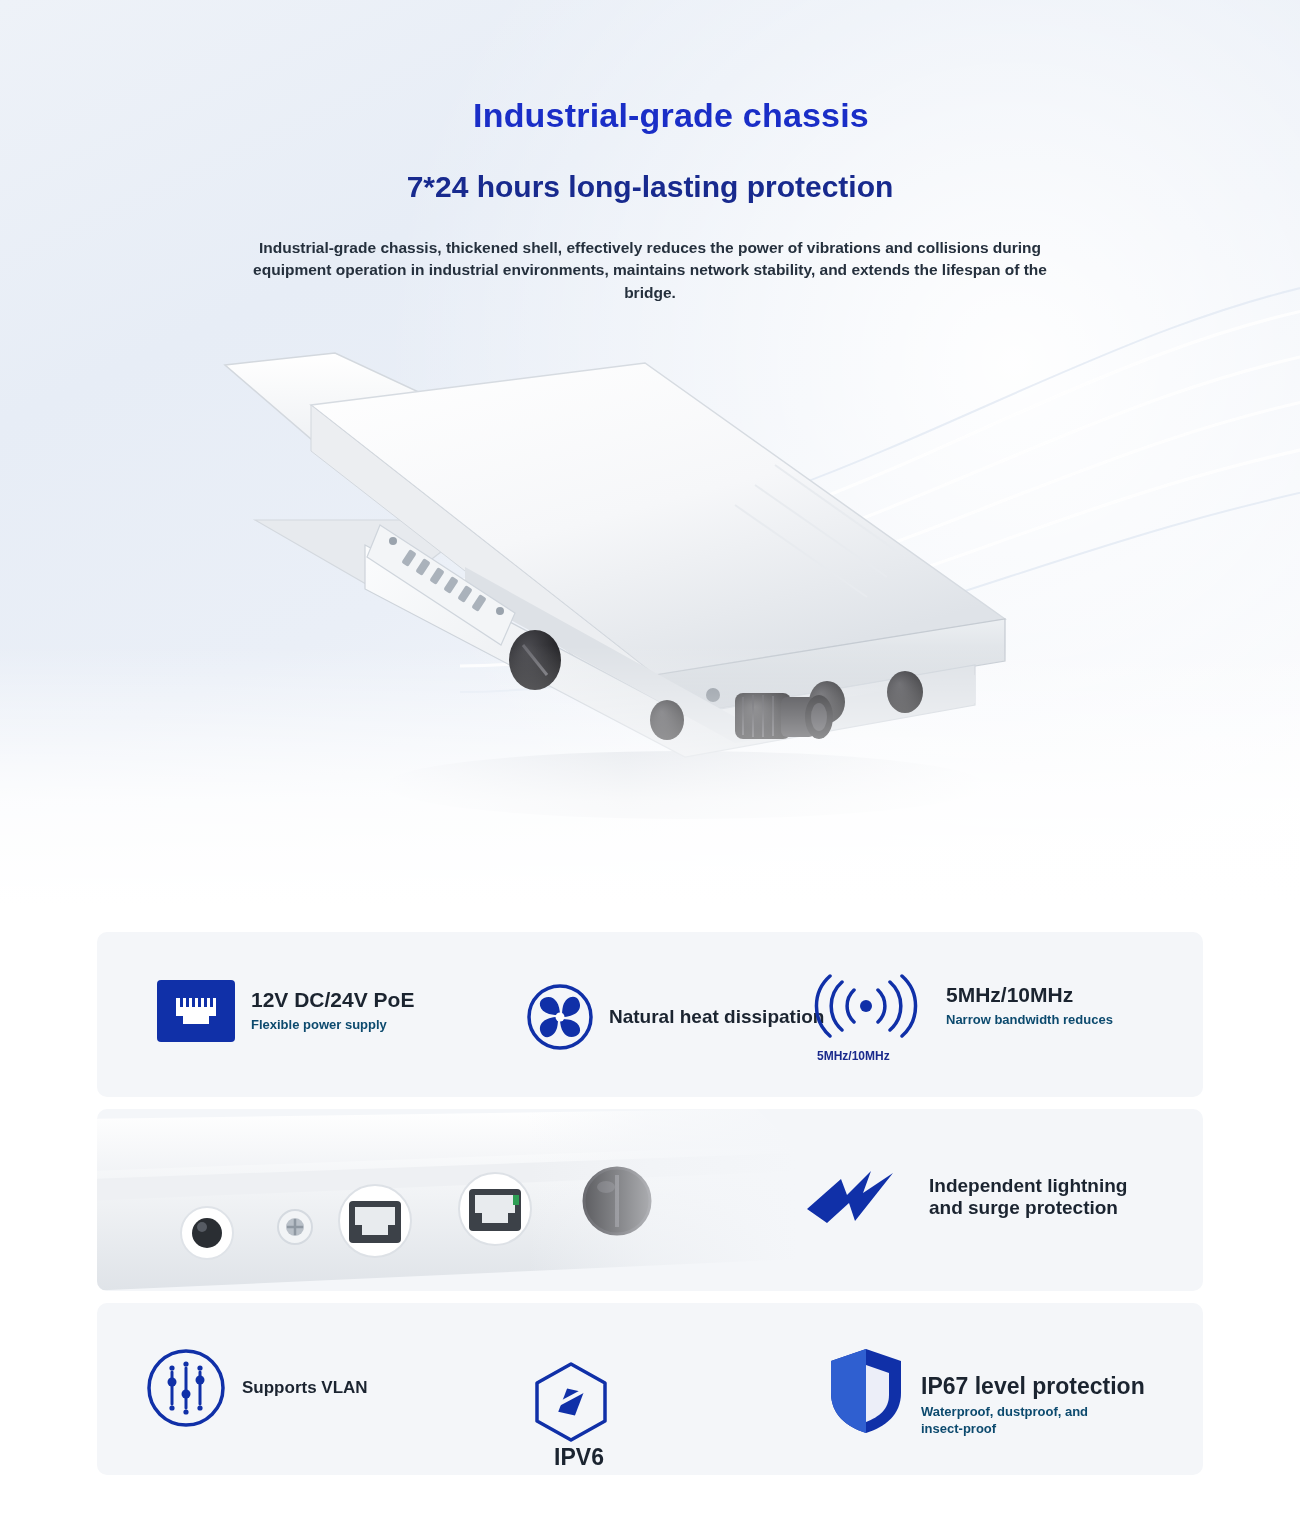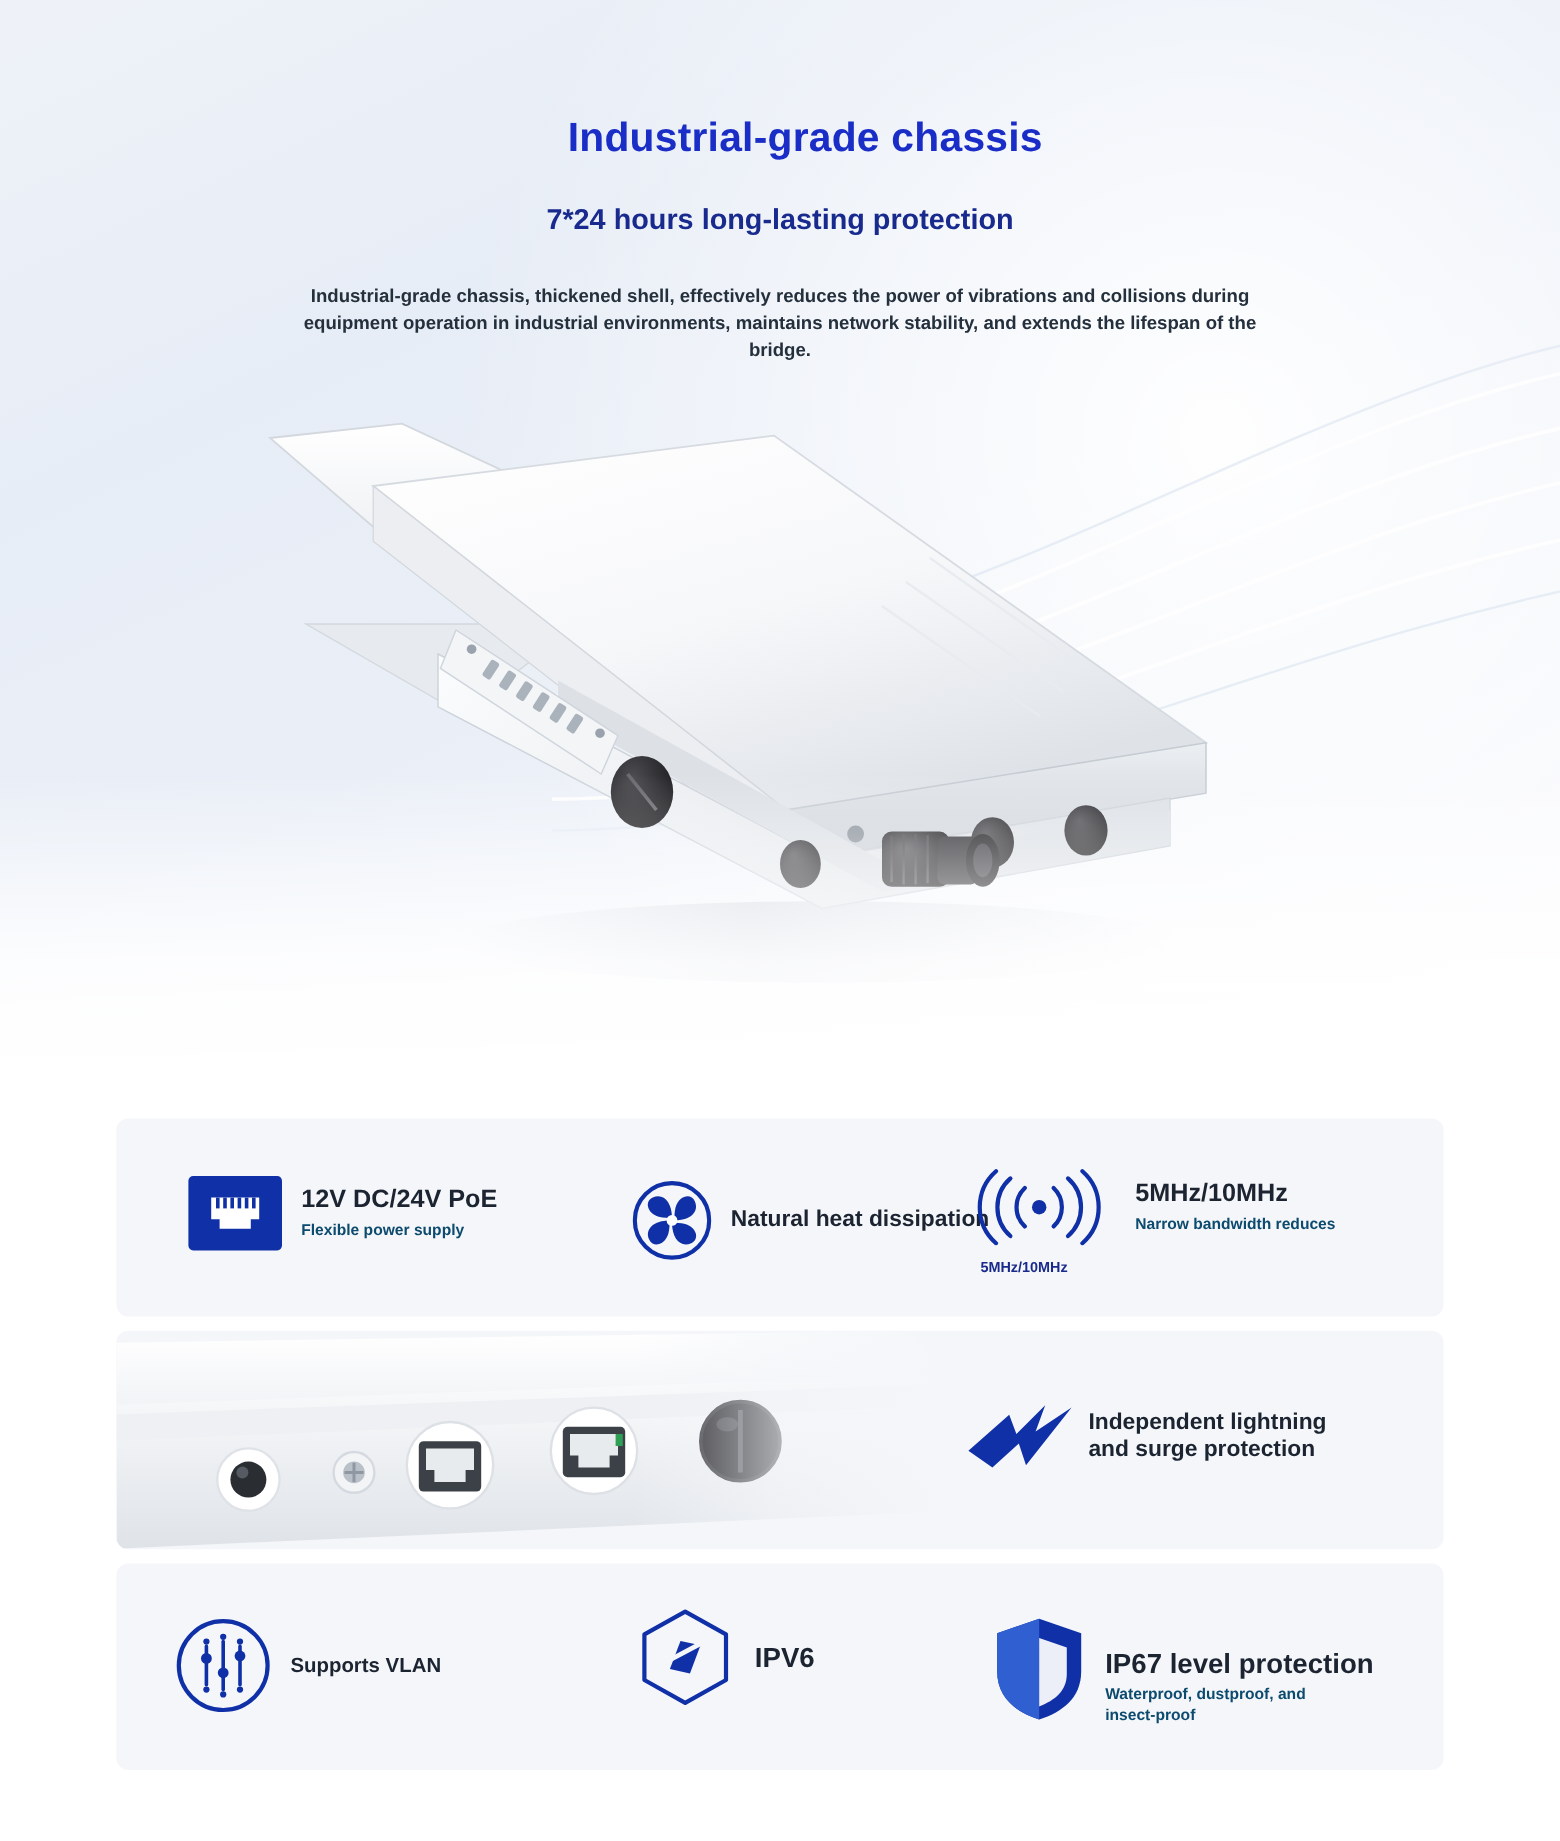--- a/index.html
+++ b/index.html
@@ -53,21 +53,21 @@
     color: #1a2ec7;
     letter-spacing: .2px;
     padding-left: 21px;
   }
   .subtitle {
     position: absolute;
     top: 170px;
     left: 0;
     width: 1300px;
     text-align: center;
-    font-size: 24px;
+    font-size: 30px;
     font-weight: bold;
     color: #182a8e;
   }
   .desc {
     position: absolute;
     top: 237px;
     left: 250px;
     width: 800px;
     text-align: center;
     font-size: 15.5px;
@@ -380,21 +380,21 @@
         <rect x="430" y="0" width="270" height="182" fill="url(#p2fade)"></rect>
       </svg>
     </div>
 
     <div class="feat" style="left:700px; top:56px;">
       <div class="feat-icon">
         <svg width="110" height="64" viewBox="0 0 110 64">
           <path d="M10,44 L44,14 L50,30 L74,6 L66,28 L96,8 L58,56 L52,38 L30,58 Z" fill="#1030a8"></path>
         </svg>
       </div>
-      <div class="feat-text" style="margin-left:0;">
+      <div class="feat-text" style="margin-left:22px;">
         <div class="feat-title" style="font-size:19px; max-width:230px;">Independent lightning and surge protection</div>
       </div>
     </div>
   </div>
 
   <div class="panel panel-3">
 
     <div class="feat" style="left:49px; top:45px;">
       <div class="feat-icon">
         <svg width="80" height="80" viewBox="0 0 80 80">
@@ -415,21 +415,21 @@
             <circle cx="40" cy="64" r="2.6"></circle>
             <circle cx="54" cy="60" r="2.6"></circle>
           </g>
         </svg>
       </div>
       <div class="feat-text">
         <div class="feat-title" style="font-size:17px;">Supports VLAN</div>
       </div>
     </div>
 
-    <div class="feat" style="left:432px; top:36px;">
+    <div class="feat" style="left:432px; top:57px;flex-direction:column;">
       <div class="feat-icon">
         <svg width="84" height="84" viewBox="0 0 84 84">
           <path d="M42,4 L76,23 L76,61 L42,80 L8,61 L8,23 Z" fill="none" stroke="#1030a8" stroke-width="3.5" stroke-linejoin="round"></path>
           <path d="M28,50 L40,28 L56,34 L44,56 Z" fill="#1030a8" transform="rotate(-8 42 42)"></path>
           <path d="M26,46 L56,30" stroke="#f4f6f9" stroke-width="4"></path>
         </svg>
       </div>
       <div class="feat-text">
         <div class="feat-title" style="font-size:23px;">IPV6</div>
       </div>

